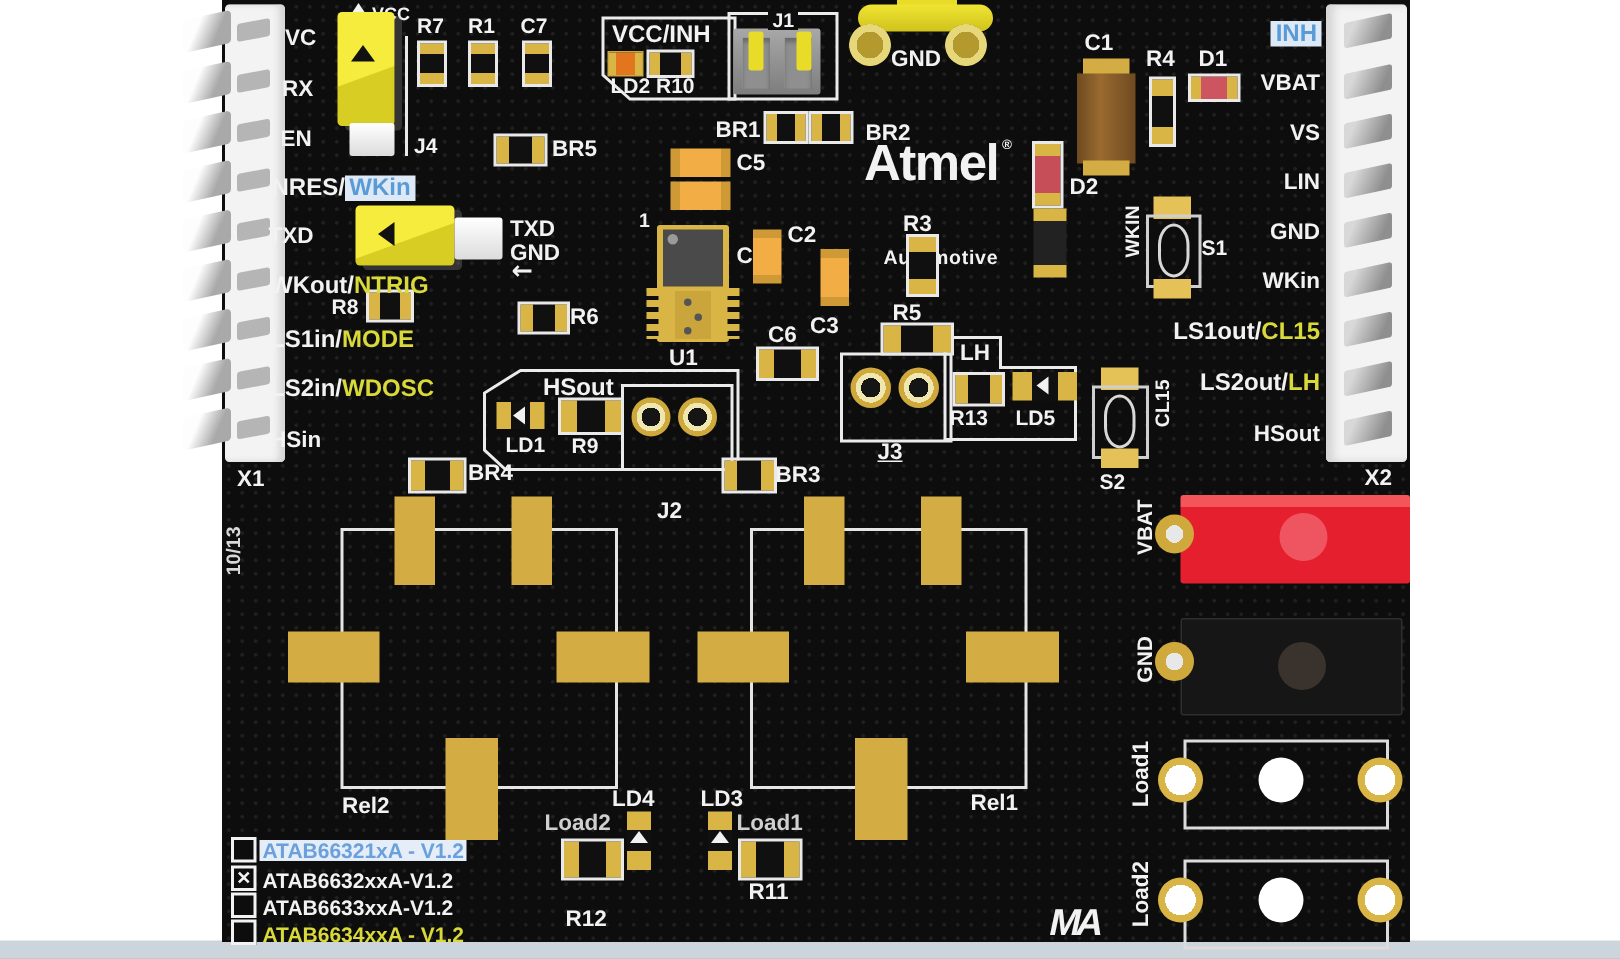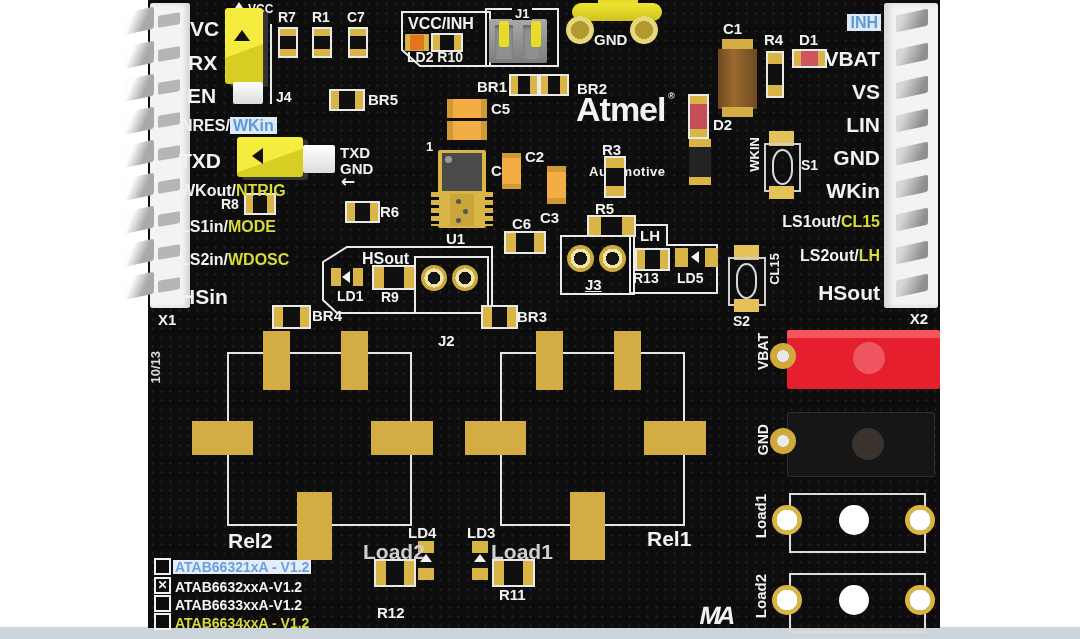--- a/index.html
+++ b/index.html
@@ -1,21 +1,21 @@
 <!DOCTYPE html>
 <html><head>
 <meta charset="utf-8">
 <style>
   html,body{margin:0;padding:0;}
   #stage{position:relative;width:1080px;height:639px;background:#ffffff;overflow:hidden;
          font-family:"Liberation Sans",sans-serif;}
   .abs{position:absolute;}
   .t{position:absolute;font-weight:bold;color:#f2f2f2;white-space:nowrap;line-height:1;}
   .s12{font-size:12px}.s13{font-size:13px}.s14{font-size:14px}.s15{font-size:15px}
-  .s16{font-size:16px}.s17{font-size:21px}
+  .s16{font-size:16px}.s17{font-size:15px}
   .yel{color:#d9d93a}
   .blu{color:#5b9bd5;background:#dde9f7;padding:0 3px;}
   .blu2{color:#6aa0dc;background:#e4edf8;padding:0 2px;}
   .vt{writing-mode:vertical-rl;transform:rotate(180deg);}
   .pad{position:absolute;background:#d3ad43;}
   .cv{position:absolute;border:2px solid #e9e9e9;background:linear-gradient(180deg,#d9b545 0 26%,#101010 26% 74%,#d9b545 74% 100%);}
   .ch{position:absolute;border:2px solid #e9e9e9;background:linear-gradient(90deg,#d9b545 0 26%,#101010 26% 74%,#d9b545 74% 100%);}
   .oc{position:absolute;background:linear-gradient(180deg,#cf9a36 0 15%,#f2ae45 15% 85%,#cf9a36 85% 100%);}
   .oh{position:absolute;background:linear-gradient(90deg,#cf9a36 0 15%,#f2ae45 15% 85%,#cf9a36 85% 100%);}
   .ring{position:absolute;border-radius:50%;background:radial-gradient(circle,#151515 0 34%,#f0e6b0 34% 52%,#cfa93c 52% 100%);}
@@ -159,21 +159,21 @@
   <span class="t s15" style="left:540px;top:210px;">C3</span>
   <span class="t s15" style="left:512px;top:216px;">C6</span>
   <div class="ch" style="left:504px;top:231px;width:38px;height:19px;"></div>
   <span class="t s15" style="left:602px;top:142px;">R3</span>
   <div class="cv" style="left:604px;top:156px;width:18px;height:38px;"></div>
   <span class="t s15" style="left:595px;top:201px;">R5</span>
   <div class="ch" style="left:587px;top:215px;width:45px;height:18px;"></div>
 
   <div class="ring" style="left:567px;top:245px;width:27px;height:27px;"></div>
   <div class="ring" style="left:599px;top:245px;width:27px;height:27px;"></div>
-  <span class="t s15" style="left:585px;top:277px;text-decoration:underline;">J3</span>
+  <span class="t s15" style="left:585px;top:294px;text-decoration:underline;">J3</span>
   <span class="t s15" style="left:640px;top:228px;">LH</span>
   <div class="ch" style="left:635px;top:248px;width:31px;height:19px;"></div>
   <span class="t s14" style="left:633px;top:271px;">R13</span>
   <div class="abs" style="left:675px;top:248px;width:43px;height:19px;background:linear-gradient(90deg,#d9b545 0 30%,#101010 30% 70%,#d9b545 70% 100%);"></div>
   <div class="ledtri" style="left:691px;top:251px;"></div>
   <span class="t s14" style="left:677px;top:271px;">LD5</span>
 
   <div class="pad" style="left:769px;top:131px;width:25px;height:15px;background:#e5c257;"></div>
   <div class="box" style="left:764px;top:143px;width:33px;height:45px;border-color:#cfcfcf;"></div>
   <div class="abs" style="left:772px;top:149px;width:17px;height:32px;border:2px solid #d8d8d8;border-radius:50% 50% 50% 50%/40% 40% 40% 40%;"></div>

